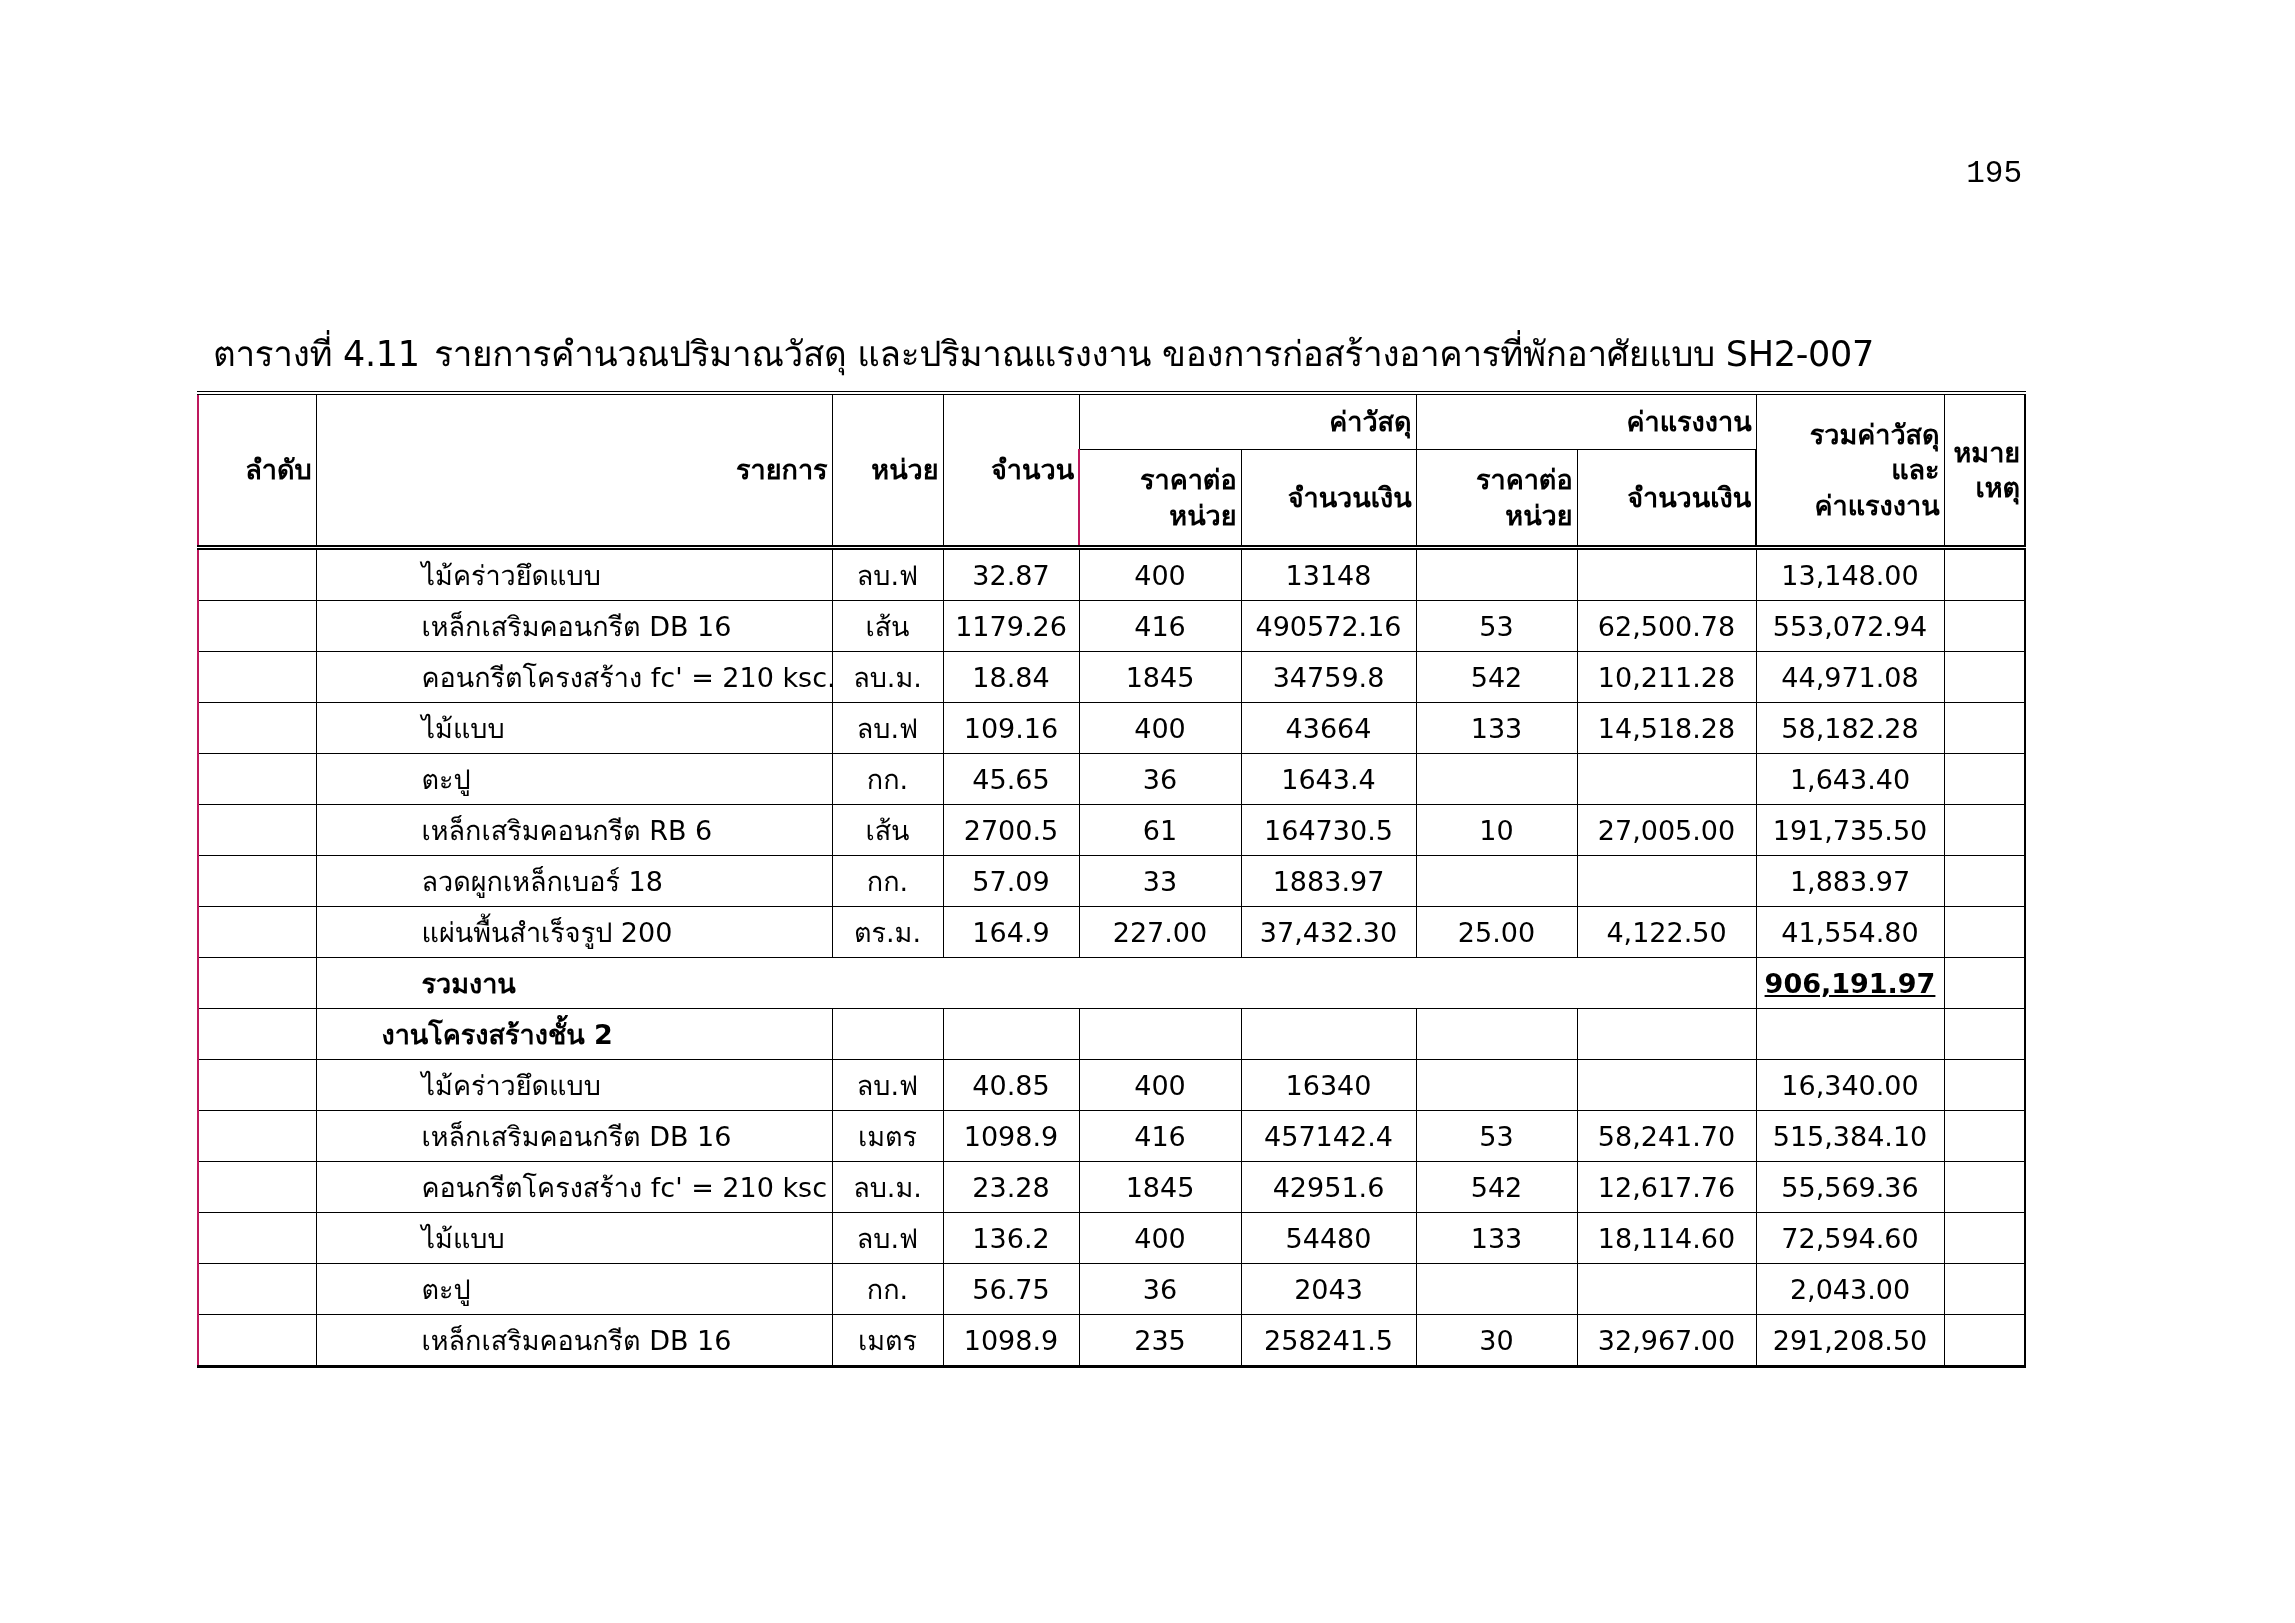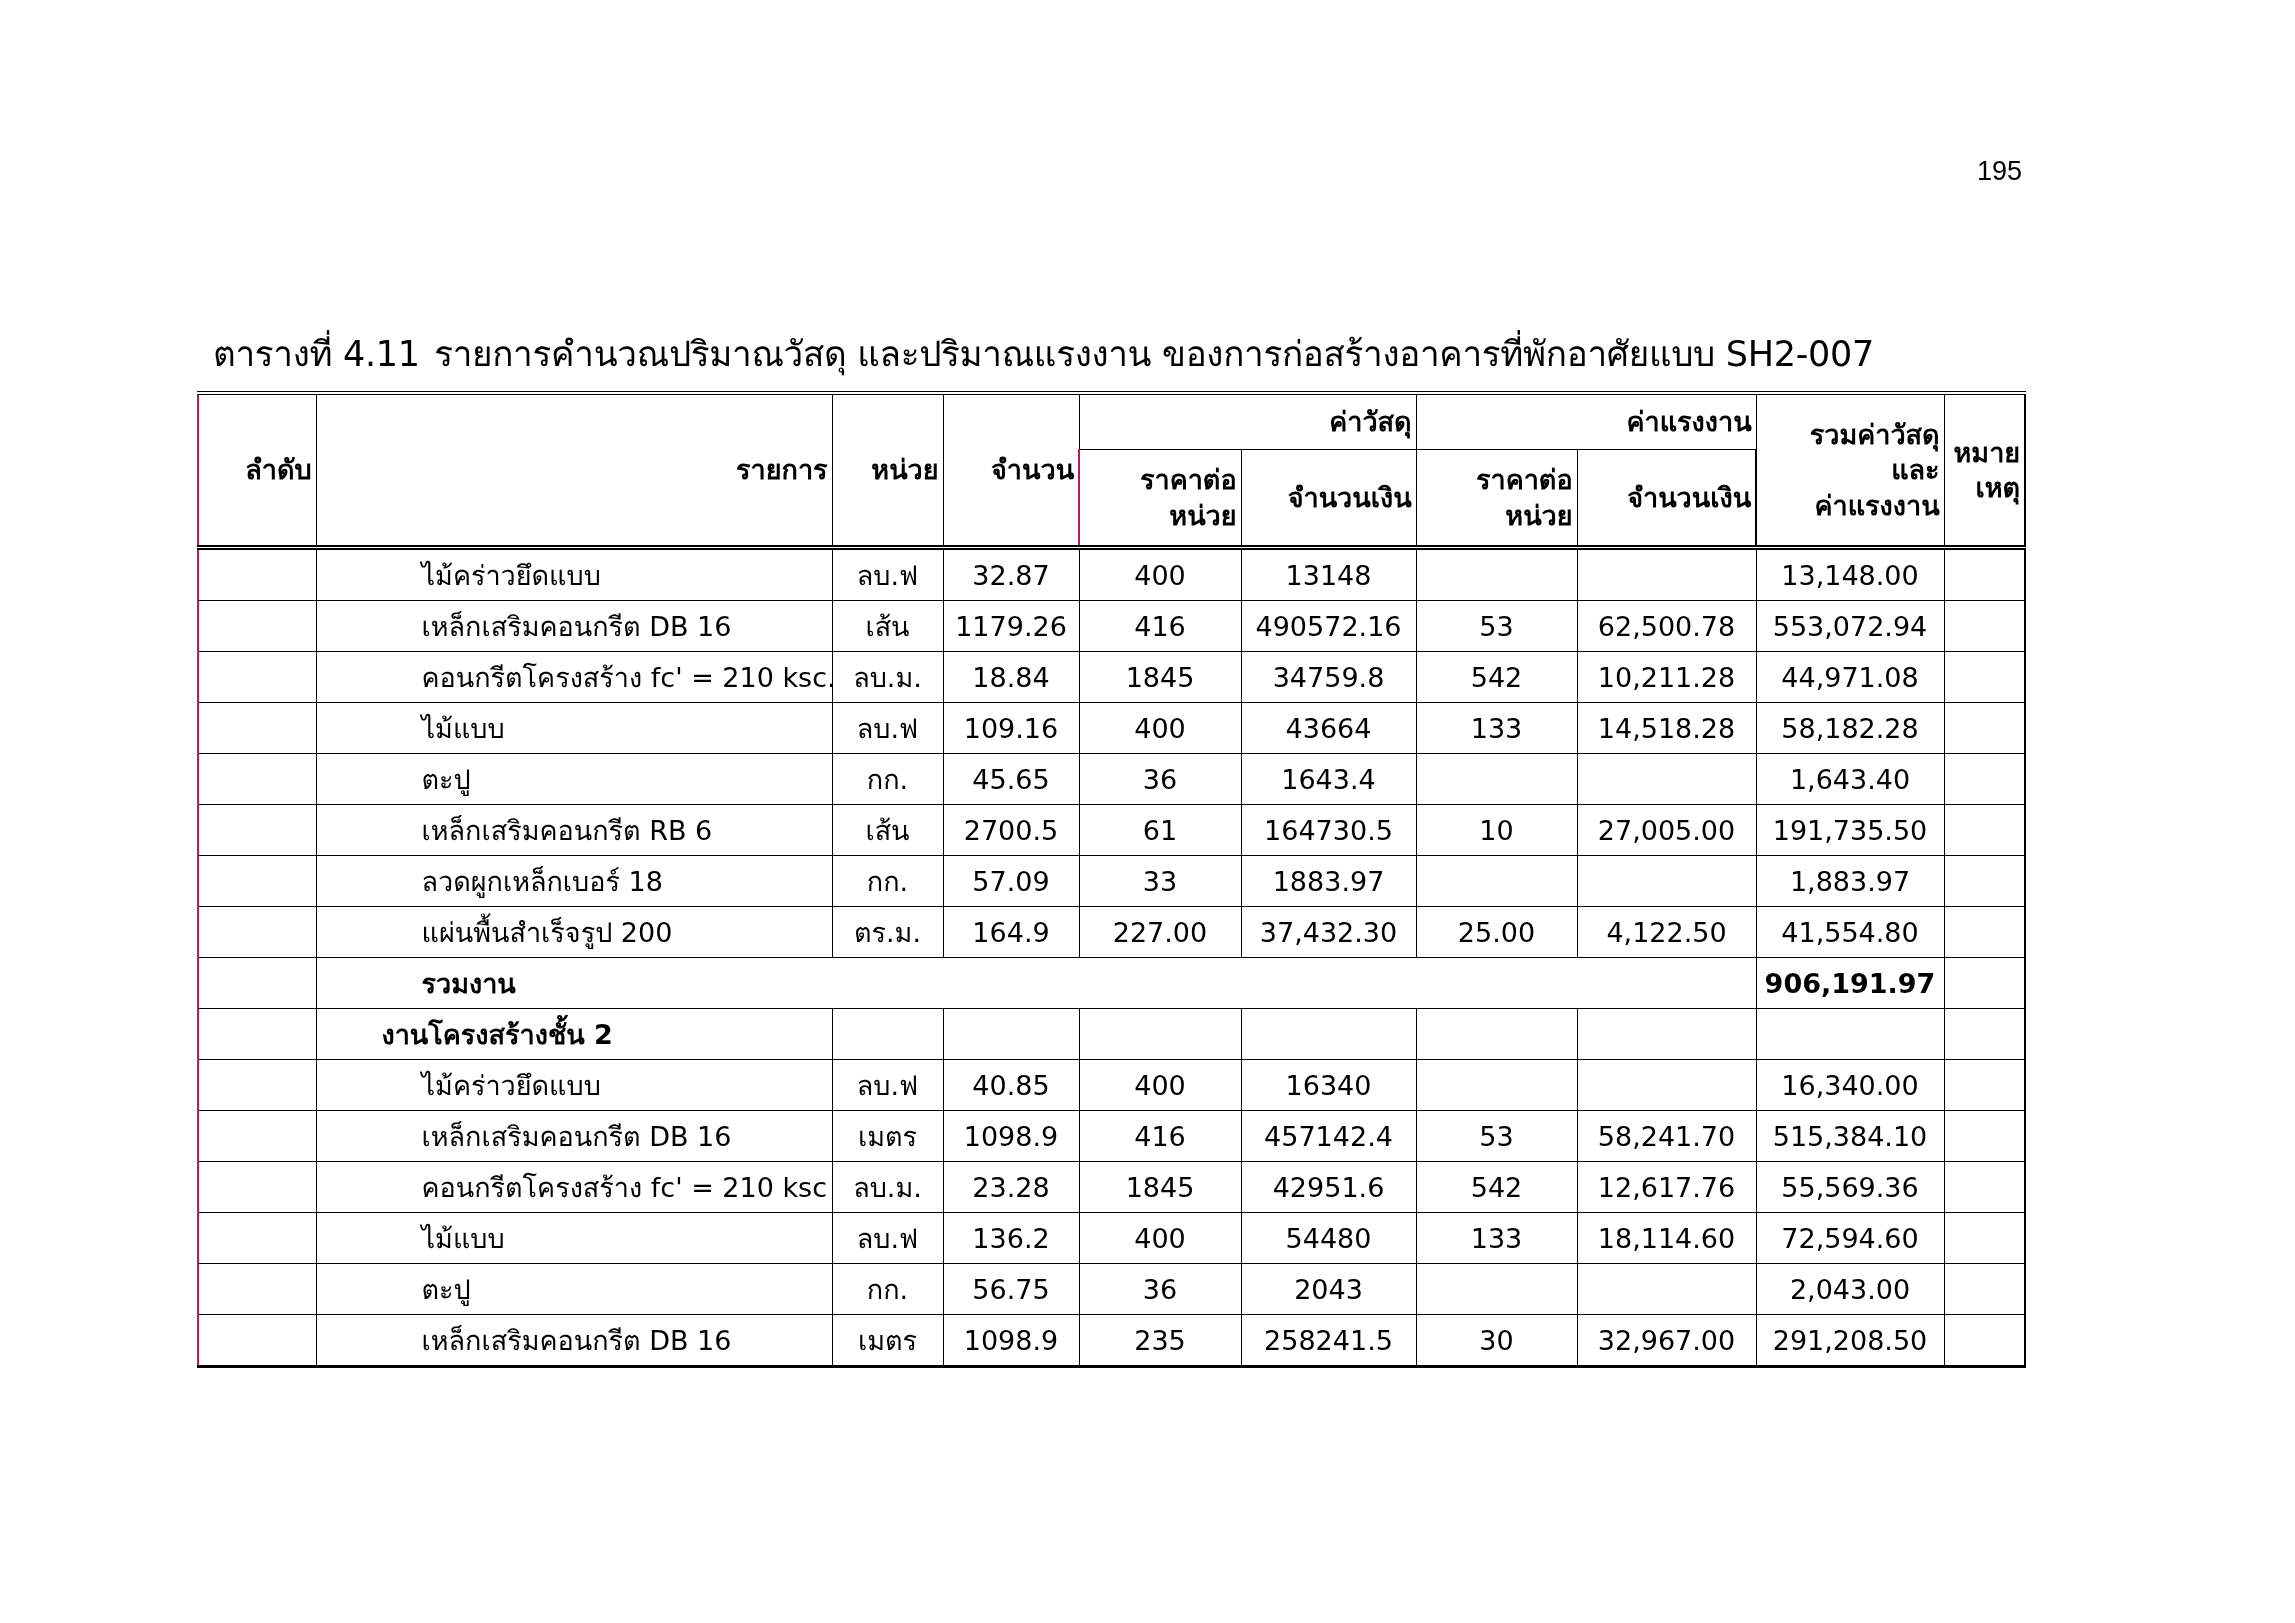--- a/index.html
+++ b/index.html
@@ -1,19 +1,19 @@
 <!DOCTYPE html>
 <html style="font-size:10.5px"><head>
 <meta charset="utf-8">
 <style>
   html, body { margin:0; padding:0; background:#ffffff; }
   body { width:2295px; height:1624px; position:relative; overflow:hidden;
          font-family:"DejaVu Sans","Liberation Sans",sans-serif; color:#000; }
   .page-number { position:absolute; left:1957px; top:156px; width:65px; text-align:right;
-                 font-family:Liberation Sans, sans-serif; font-size:27px; }
+                 font-family:Liberation Mono, monospace; font-size:31px; }
   .caption { position:absolute; left:213px; top:326px; font-size:35px; white-space:nowrap; letter-spacing:-0.3px; }
   .caption .gap { display:inline-block; width:14.4px; }
   table.boq { position:absolute; left:197px; top:391px; width:1827px; border-collapse:collapse;
               table-layout:fixed; font-size:27px; }
   table.boq col.c-no   { width:118px; }
   table.boq col.c-item { width:516px; }
   table.boq col.c-unit { width:111px; }
   table.boq col.c-qty  { width:136px; }
   table.boq col.c-mp   { width:162px; }
   table.boq col.c-ma   { width:175px; }
@@ -23,21 +23,21 @@
   table.boq col.c-rem  { width:81px; }
   table.boq td, table.boq th { border:1.6px solid #000; padding:0 3.9px; white-space:nowrap; overflow:hidden; }
   table.boq thead { border-top:4.6px double #000; }
   table.boq thead th { font-weight:bold; text-align:right; vertical-align:middle; line-height:1.3; }
   table.boq thead tr.h1 th { height:54px; }
   table.boq thead tr.h2 th { height:95px; }
   table.boq thead tr.h2 th, table.boq thead th.rs { border-bottom:5.2px double #000; }
   table.boq tbody td { height:50px; text-align:center; vertical-align:middle; }
   table.boq tbody td.item { text-align:left; padding-left:105px; }
   table.boq tbody tr.subtotal td.item { font-weight:bold; }
-  table.boq tbody tr.subtotal td.total { font-weight:bold; }
+  table.boq tbody tr.subtotal td.total { font-weight:bold;text-decoration:underline; }
   table.boq tbody tr.section td.item { font-weight:bold; padding-left:65px; }
   table.boq tbody tr:last-child td { border-bottom:3.3px solid #000; }
   table.boq th:last-child, table.boq td:last-child { border-right:2.6px solid #000;margin-left:32px; }
   table.boq th:first-child, table.boq td:first-child { border-left:2px solid #be185d; }
   .two-line { display:block; }
 </style>
 </head>
 <body>
 
 <div class="page-number">195</div>

